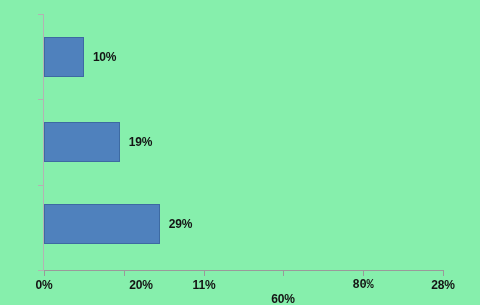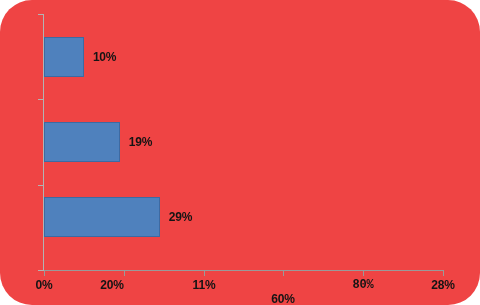--- a/index.html
+++ b/index.html
@@ -12,22 +12,21 @@
     height: 305px;
     overflow: hidden;
     font-family: "Liberation Sans", sans-serif;
     color: #1a1a1a;
   }
 
   #chart-root {
     position: relative;
     width: 480px;
     height: 305px;
-    background: #ef4444;
-    border-radius: 32px;
+    background: #86efac;
   }
 
   
   .y-axis-line {
     position: absolute;
     left: 43px;
     top: 14px;
     width: 1px;
     height: 257px;
     background: #b3b3b3;
@@ -132,28 +131,28 @@
     </div>
   <div id="bars">
       <div class="bar-row" style="top: 36.6667px; left: 44px; width: 399px;">
         <div class="bar" style="width: 39.9px; background: rgb(79, 129, 189); border-color: rgb(61, 106, 162);"></div>
         <div class="bar-label" style="left: 48.9px;">10%</div>
       </div>
       <div class="bar-row" style="top: 122px; left: 44px; width: 399px;">
         <div class="bar" style="width: 75.81px; background: rgb(79, 129, 189); border-color: rgb(61, 106, 162);"></div>
         <div class="bar-label" style="left: 84.81px;">19%</div>
       </div>
-      <div class="bar-row" style="top: 197px; left: 44px; width: 399px;">
+      <div class="bar-row" style="top: 204px; left: 44px; width: 399px;">
         <div class="bar" style="width: 115.71px; background: rgb(79, 129, 189); border-color: rgb(61, 106, 162);"></div>
         <div class="bar-label" style="left: 124.71px;">29%</div>
       </div>
     </div>
   <div class="cat-label-wrap" id="cat-labels"></div>
   <div id="x-labels">
       <div class="x-label" style="left: 44px;">0%</div>
-      <div class="x-label" style="left: 112px;">20%</div>
+      <div class="x-label" style="left: 141px;">20%</div>
       <div class="x-label" style="left: 204px;">11%</div>
       <div class="x-label" style="left: 283px; margin-top: 14px;">60%</div>
       <div class="x-label" style="left: 363px; font-family: Liberation Mono, monospace;">80%</div>
       <div class="x-label" style="left: 443px;">28%</div>
     </div>
 
 </div>
 
 </body></html>

